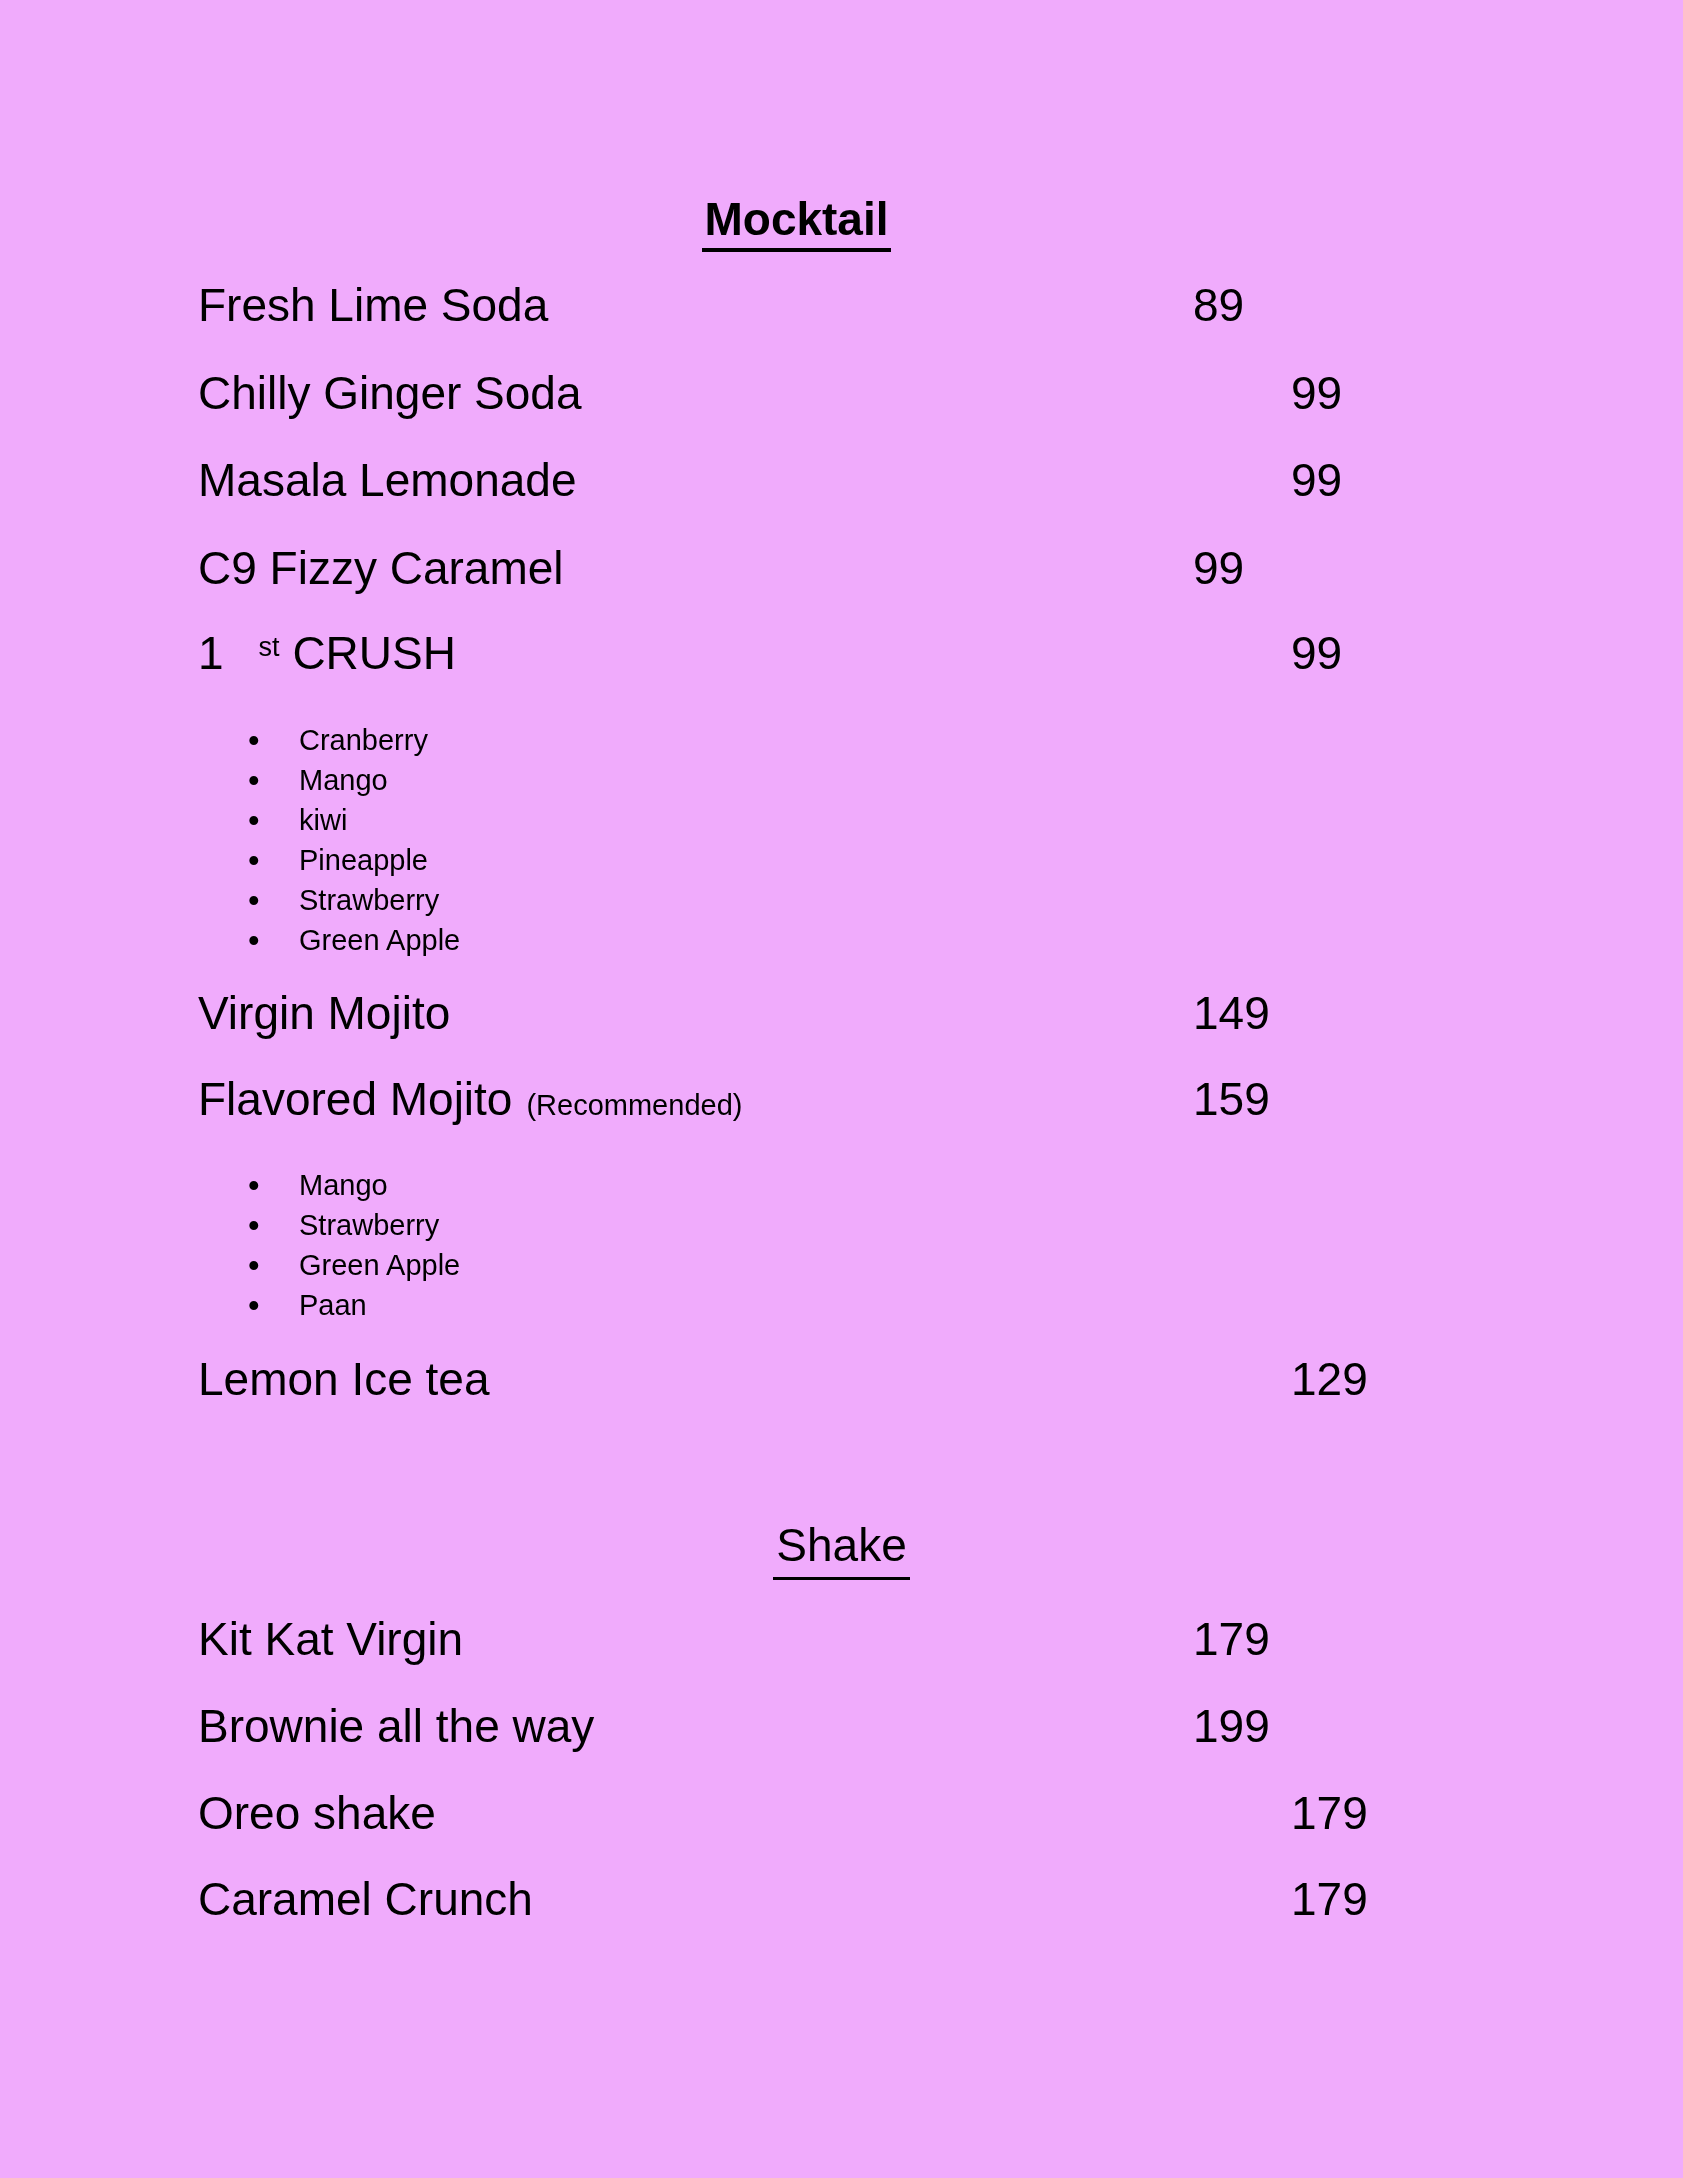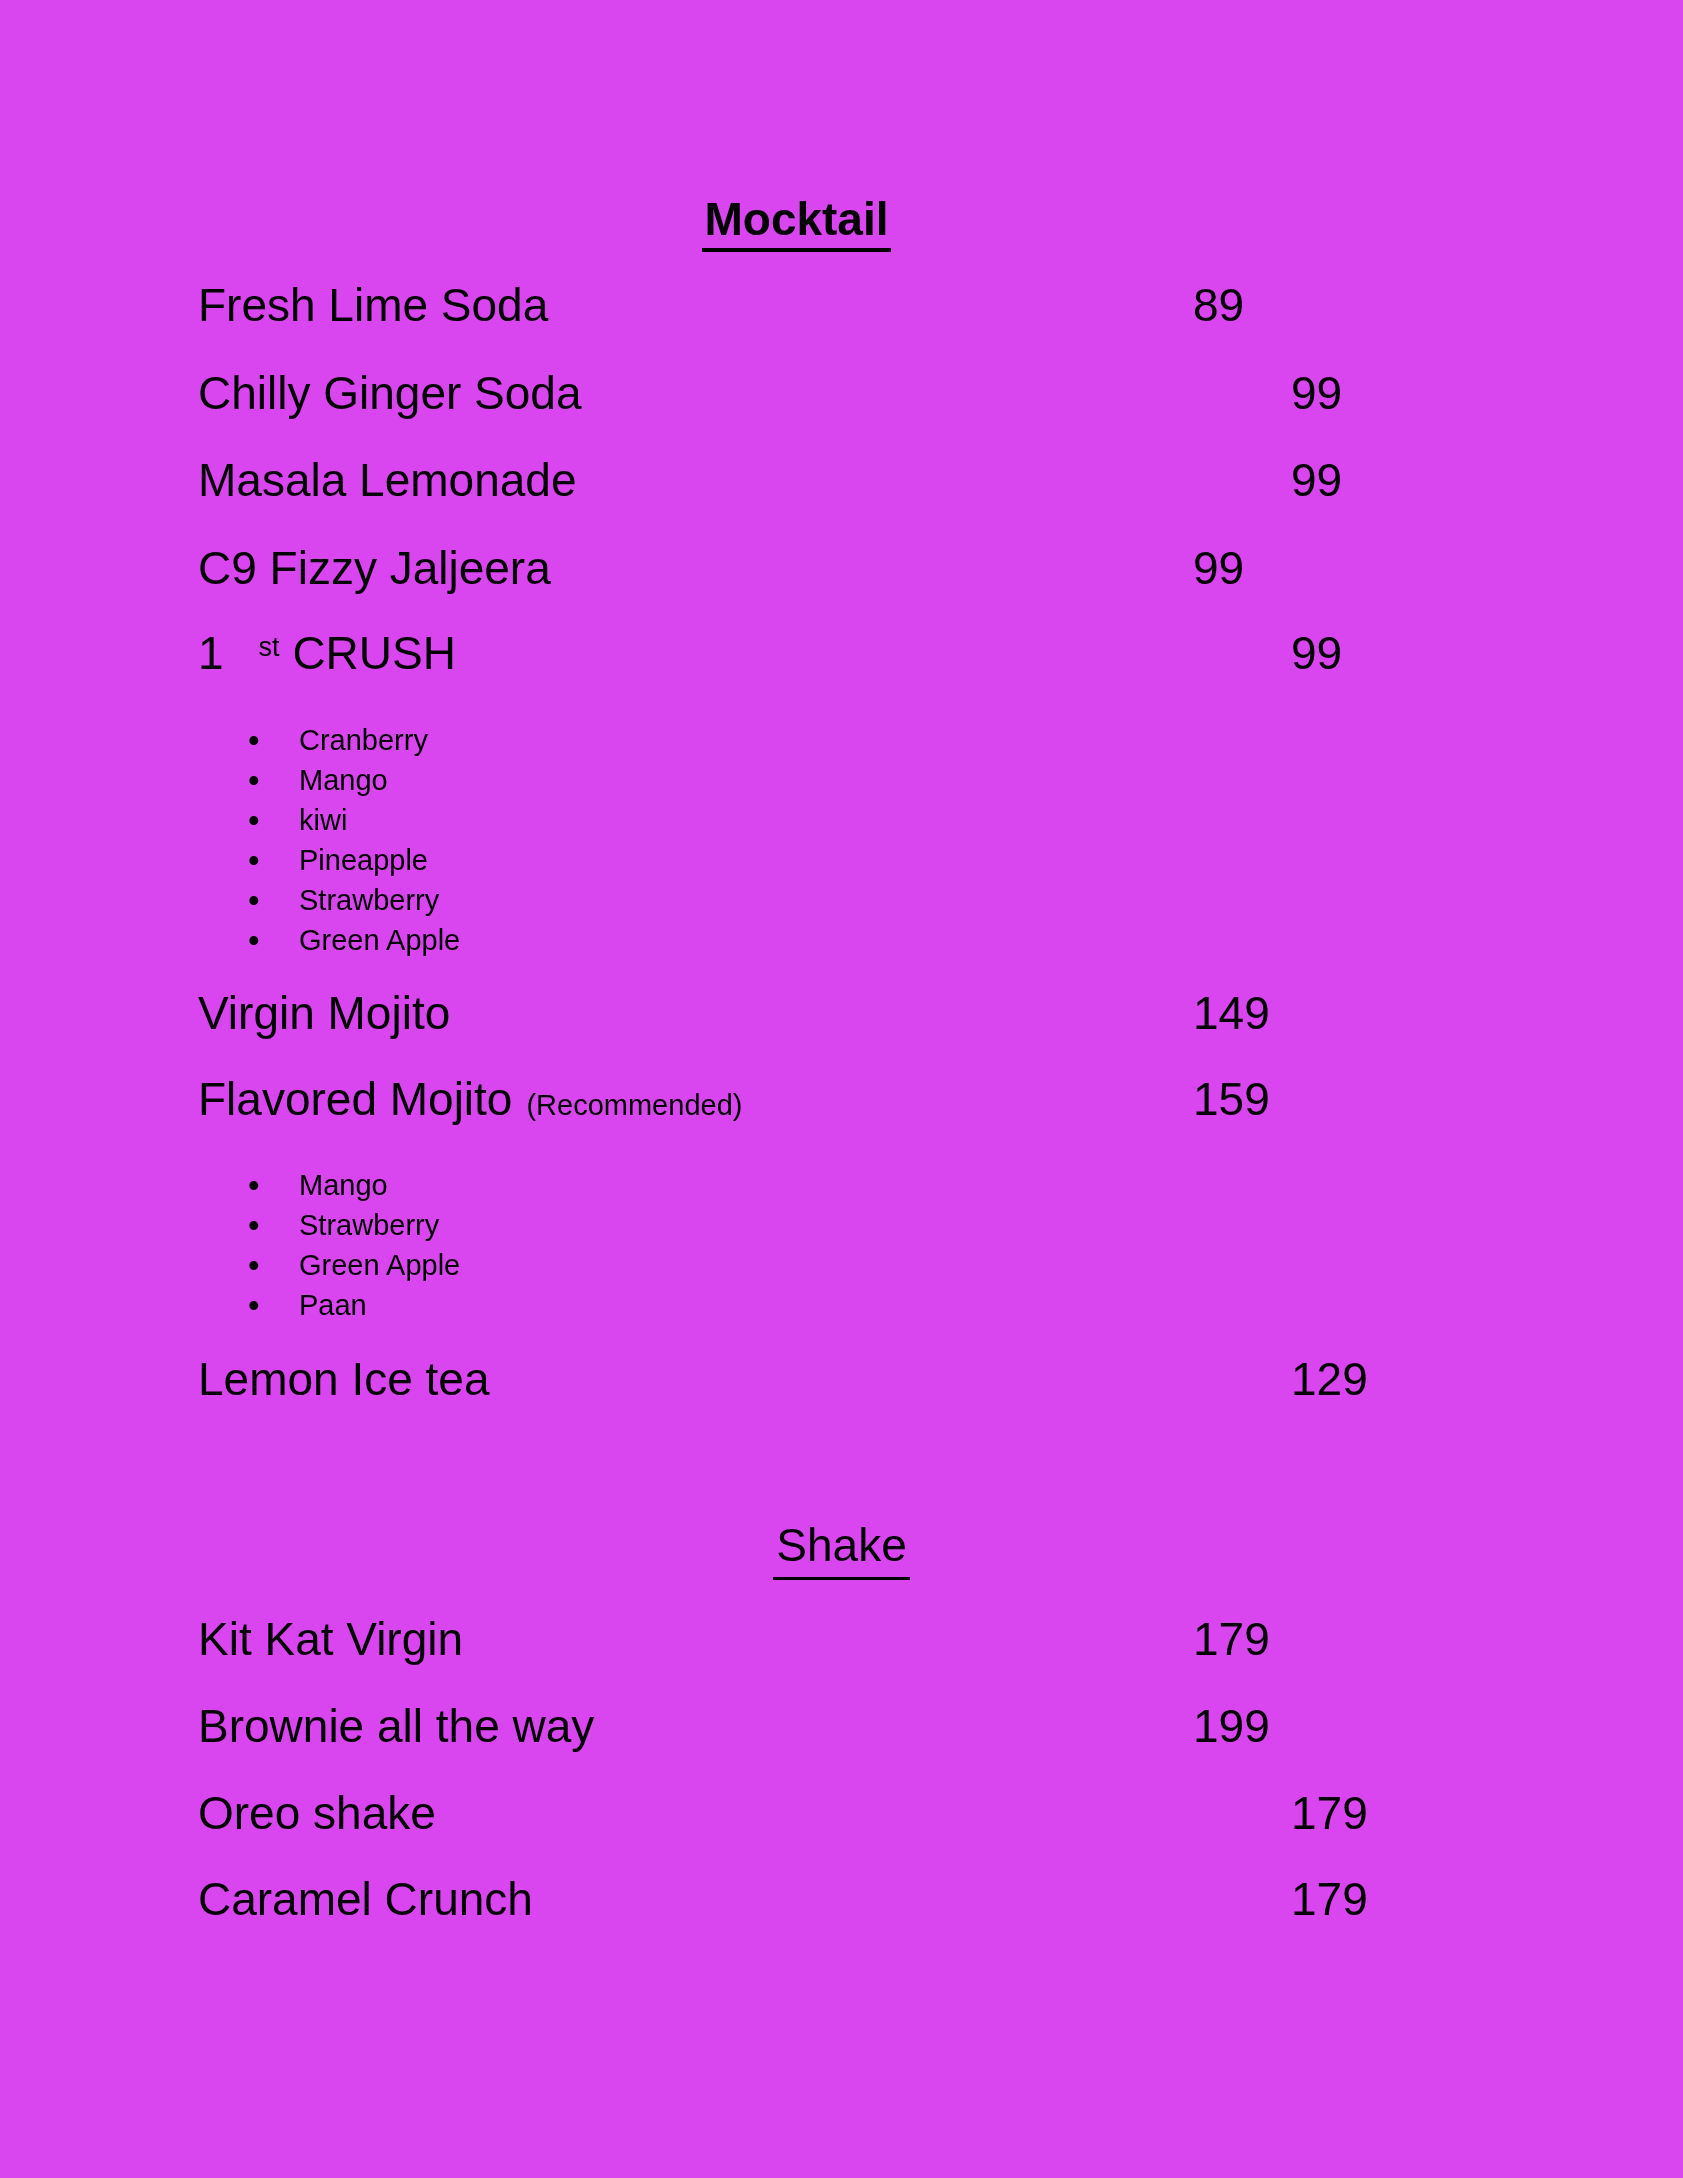--- a/index.html
+++ b/index.html
@@ -4,21 +4,21 @@
 <style>
   html, body {
     margin: 0;
     padding: 0;
     background: #ffffff;
   }
   .page {
     position: relative;
     width: 1683px;
     height: 2178px;
-    background: #d946ef;
+    background: #f0abfc;
     color: #000000;
     font-family: "Liberation Sans", "DejaVu Sans", sans-serif;
     overflow: hidden;
   }
   .heading {
     position: absolute;
     left: 0;
     width: 100%;
     text-align: center;
     font-size: 46px;
@@ -87,21 +87,21 @@
     <span>Chilly Ginger Soda</span>
     <span class="price colB">99</span>
   </div>
 
   <div class="row" style="top:455px">
     <span>Masala Lemonade</span>
     <span class="price colB">99</span>
   </div>
 
   <div class="row" style="top:543px">
-    <span>C9 Fizzy Jaljeera</span>
+    <span>C9 Fizzy Caramel</span>
     <span class="price colA">99</span>
   </div>
 
   <div class="row" style="top:628px">
     <span><span>1</span><span class="sup">st</span><span> CRUSH</span></span>
     <span class="price colB">99</span>
   </div>
 
   <ul class="blist blist-1">
     <li><span class="dot">•</span><span>Cranberry</span></li>

